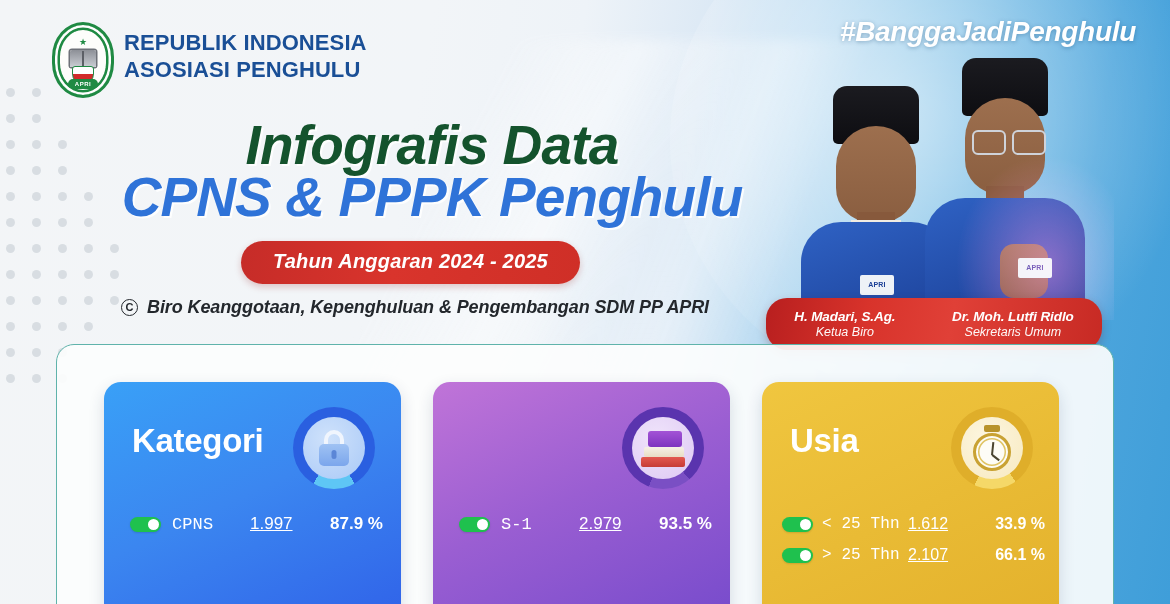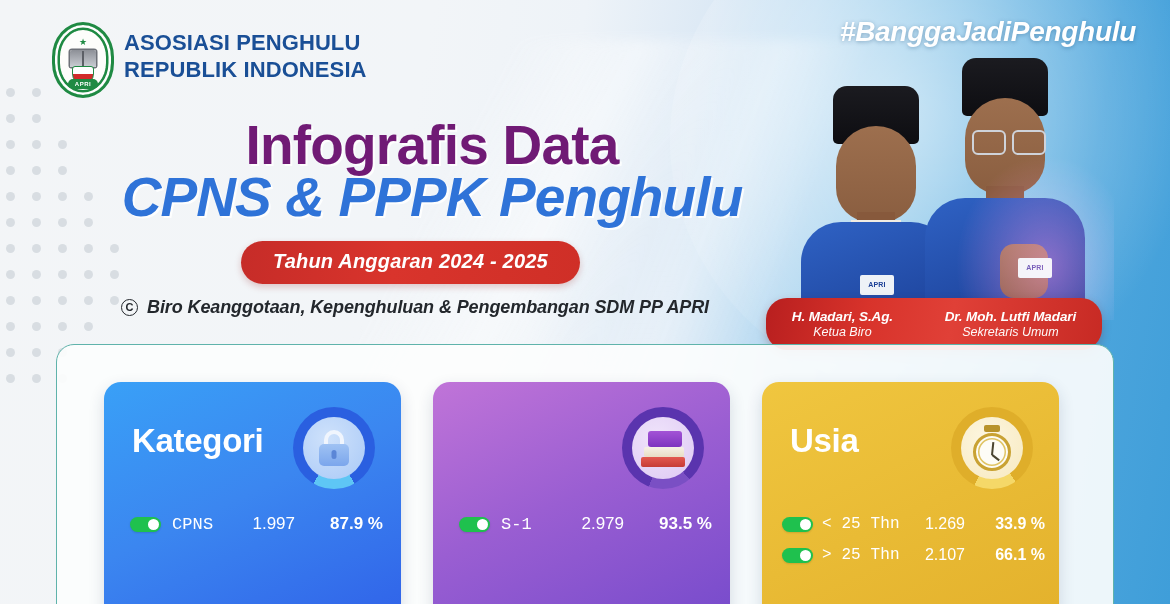--- a/index.html
+++ b/index.html
@@ -144,23 +144,24 @@
     letter-spacing: -.3px;
     text-shadow: 0 1px 4px rgba(0,60,110,.35);
   }
 
   
   .title-1 {
     position: absolute;
     left: 0; top: 118px;
     width: 864px;
     text-align: center;
-    color: #701a75;
+    color: #14532d;
     font-size: 55px;
     font-weight: 700;
+    font-style: italic;
     letter-spacing: -.8px;
     line-height: 1;
     text-shadow: 2px 2px 0 rgba(255,255,255,.85);
   }
   .title-2 {
     position: absolute;
     left: 0; top: 170px;
     width: 864px;
     text-align: center;
     color: #2f73d8;
@@ -448,24 +449,25 @@
   }
   .row .lbl {
     flex: 0 0 auto;
     font-size: 17px;
     font-weight: 400;
     letter-spacing: .1px;
     font-family: Liberation Mono, monospace;
   }
   .row .val {
     flex: 1 1 auto;
-    text-align: right;
+    text-align: left;
     font-size: 17px;
     font-weight: 400;
     padding-right: 14px;
+    text-decoration: underline;
   }
   .row .pct {
     flex: 0 0 auto;
     min-width: 74px;
     text-align: right;
     font-size: 17px;
     font-weight: 700;
   }
 
   
@@ -545,22 +547,22 @@
     <div class="logo-oval">
       <div class="logo-ring-text"></div>
       <div class="logo-star">★</div>
       <div class="logo-book"></div>
       <div class="logo-shield"></div>
       <div class="logo-ribbon">APRI</div>
     </div>
   </div>
 
   <div class="org-name">
+    <div>REPUBLIK INDONESIA</div>
     <div>ASOSIASI PENGHULU</div>
-    <div>REPUBLIK INDONESIA</div>
   </div>
 
   <div class="hashtag">#BanggaJadiPenghulu</div>
 
   <div class="title-1">Infografis Data</div>
   <div class="title-2">CPNS &amp; PPPK Penghulu</div>
   <div class="year-badge">Tahun Anggaran 2024 - 2025</div>
 
   <div class="credit">
     <span class="credit-c">C</span>
@@ -587,21 +589,21 @@
     </div>
     <div class="photo-tint"></div>
   </div>
 
   <div class="names-banner" id="names-banner">
       <div class="name-block">
         <div class="nm">H. Madari, S.Ag.</div>
         <div class="role">Ketua Biro</div>
       </div>
       <div class="name-block">
-        <div class="nm">Dr. Moh. Lutfi Madari</div>
+        <div class="nm">Dr. Moh. Lutfi Ridlo</div>
         <div class="role">Sekretaris Umum</div>
       </div>
     </div>
 
   <div class="panel"></div>
 
   <div class="cards" id="cards">
       <div class="card c-blue">
         <div class="card-title">Kategori</div>
         <div class="icon-ring ring-blue">
@@ -655,21 +657,21 @@
               <span class="hand-h"></span>
             </div>
           </div>
         </div>
         <div class="rows">
           <div class="row">
             <div class="toggle">
               <div class="knob"></div>
             </div>
             <div class="lbl">&lt; 25 Thn</div>
-            <div class="val">1.269</div>
+            <div class="val">1.612</div>
             <div class="pct">33.9 %</div>
           </div>
           <div class="row">
             <div class="toggle">
               <div class="knob"></div>
             </div>
             <div class="lbl">&gt; 25 Thn</div>
             <div class="val">2.107</div>
             <div class="pct">66.1 %</div>
           </div>

